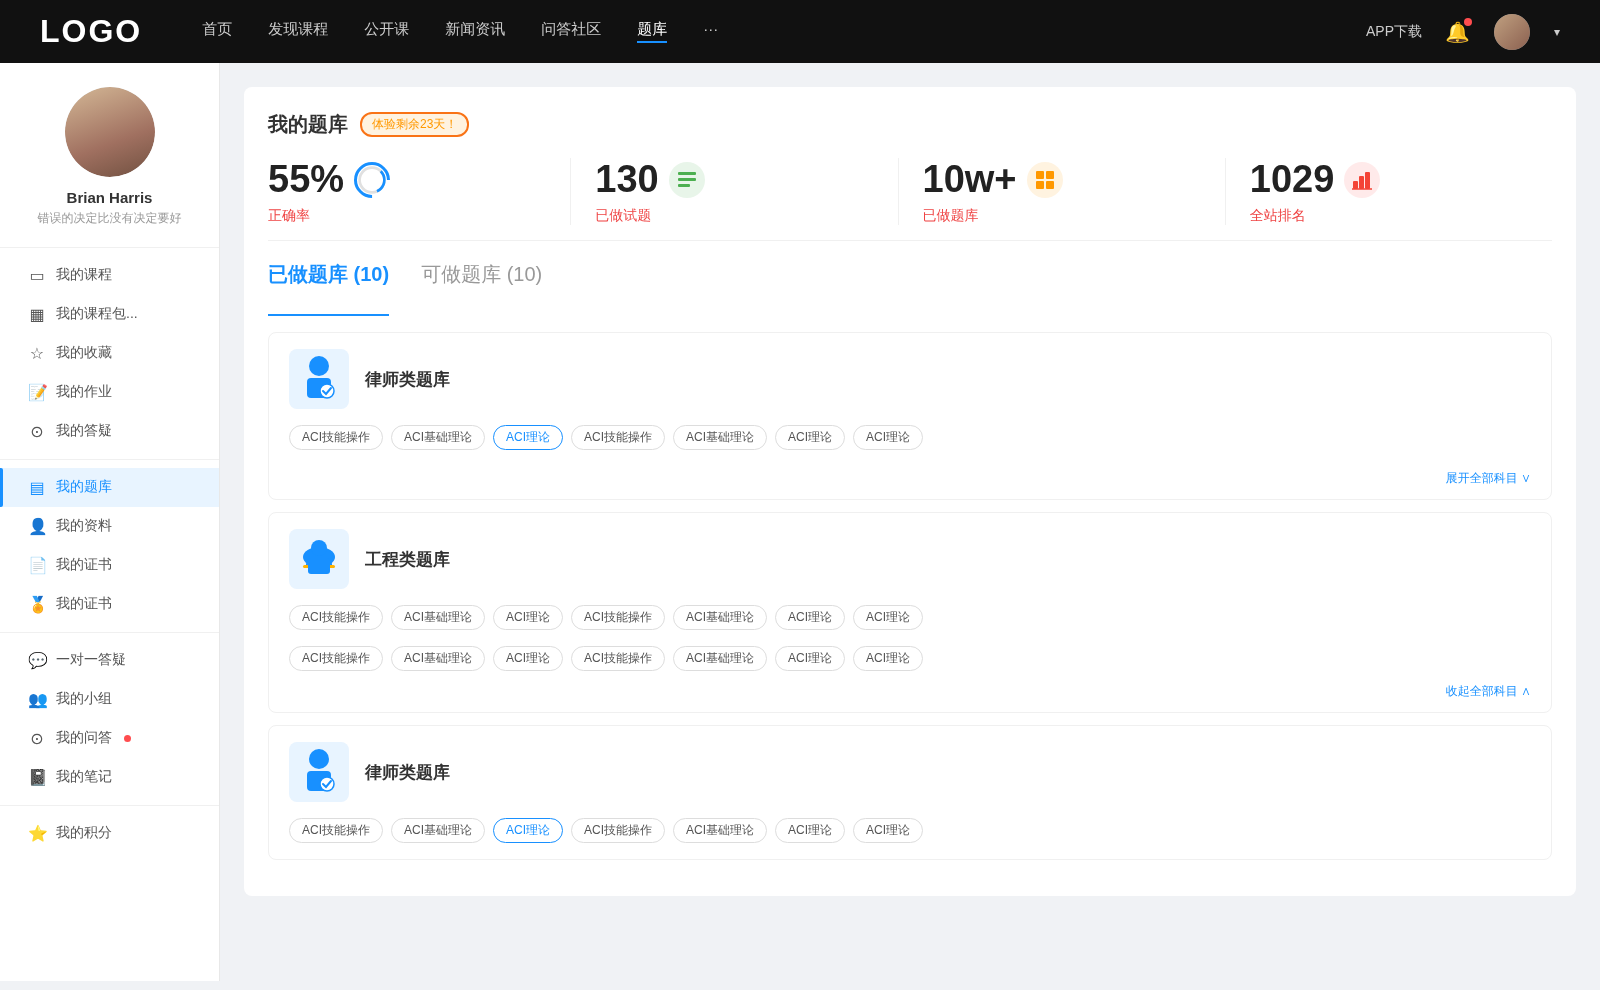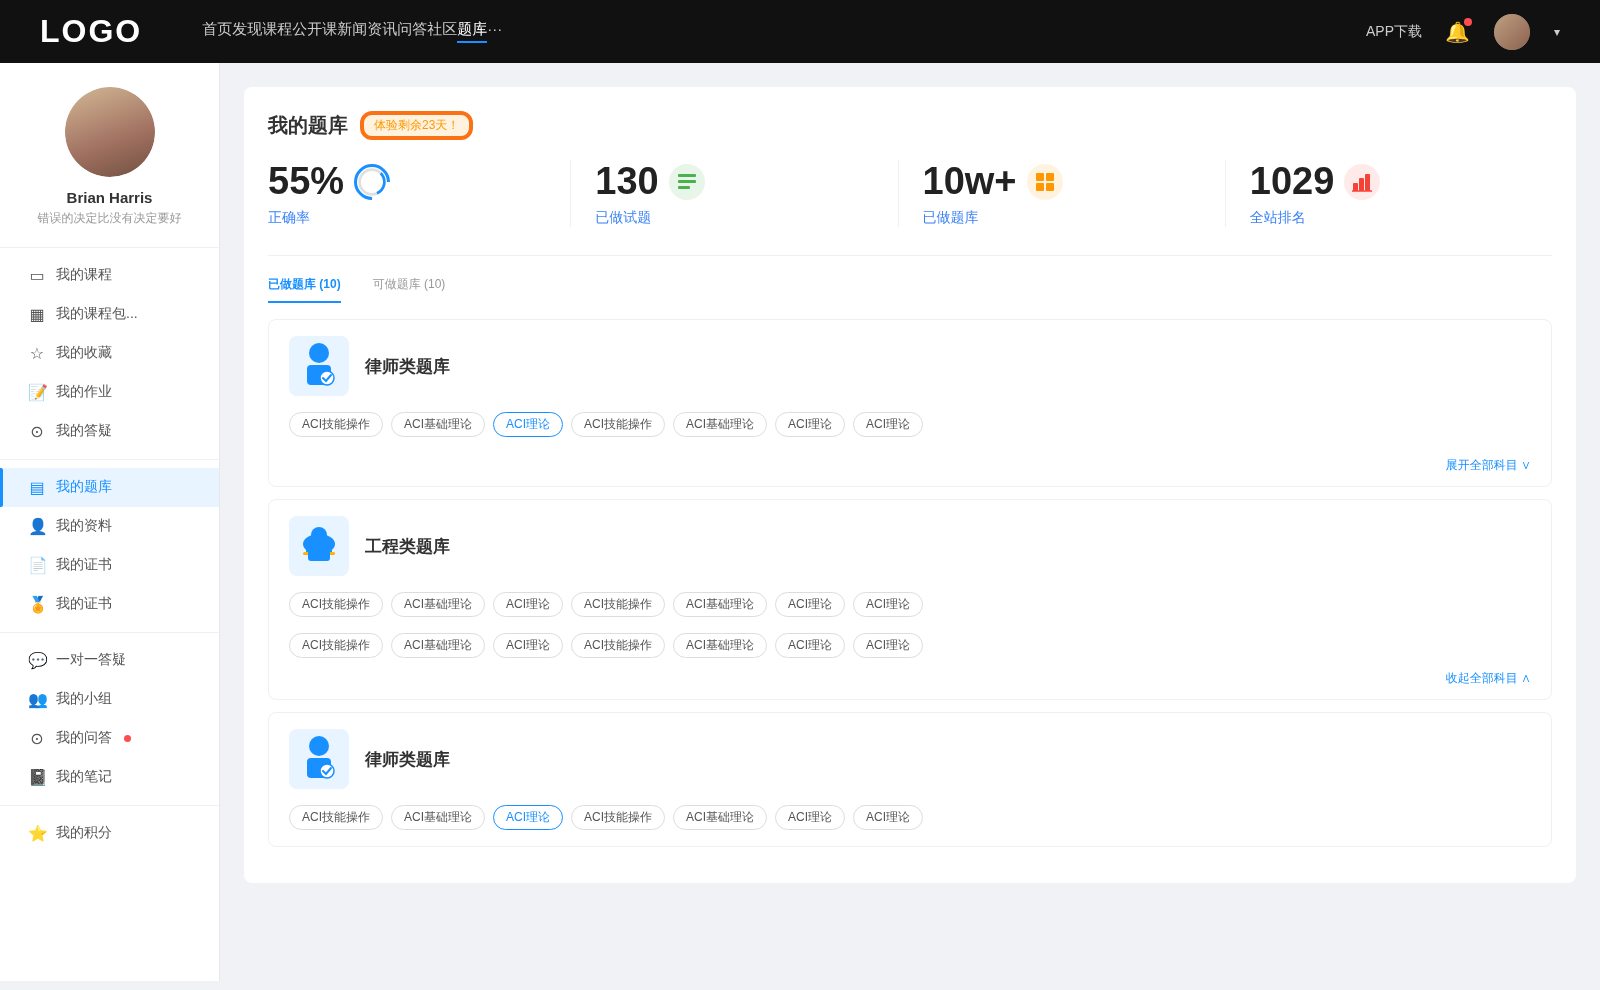--- a/index.html
+++ b/index.html
@@ -4,21 +4,21 @@
   <style>
     * { box-sizing: border-box; margin: 0; padding: 0; }
     body { font-family: -apple-system, BlinkMacSystemFont, 'PingFang SC', 'Microsoft YaHei', sans-serif; background: #f0f2f5; min-height: 990px; }
 
     
     .navbar {
       background: #111; height: 63px; display: flex; align-items: center;
       padding: 0 40px; position: relative; z-index: 10;
     }
     .navbar-logo { color: white; font-size: 32px; font-weight: 900; letter-spacing: 2px; margin-right: 60px; }
-    .navbar-nav { display: flex; flex: 1; text-align: center; }
+    .navbar-nav { display: flex; gap: 36px; flex: 1; text-align: center; }
     .navbar-nav a {
       color: #ccc; text-decoration: none; font-size: 15px; cursor: pointer; white-space: nowrap;
     }
     .navbar-nav a.active { color: white; border-bottom: 2px solid #1890ff; padding-bottom: 2px; }
     .navbar-right { display: flex; align-items: center; gap: 20px; margin-left: auto; }
     .navbar-app { color: #ccc; font-size: 14px; cursor: pointer; }
     .navbar-bell {
       width: 32px; height: 32px; display: flex; align-items: center; justify-content: center;
       position: relative; cursor: pointer;
     }
@@ -76,44 +76,44 @@
     }
 
     
     .main { flex: 1; padding: 24px; }
     .content-card { background: white; border-radius: 8px; padding: 24px; margin-bottom: 16px; }
 
     
     .page-header { display: flex; align-items: center; gap: 12px; margin-bottom: 20px; }
     .page-title { font-size: 20px; font-weight: 700; color: #333; }
     .trial-badge {
-      background: #fff3e0; color: #ff9800; border: 4px solid #f97316;
+      background: #fff3e0; color: #ff9800; border: 2px solid #f97316;
       border-radius: 12px; padding: 2px 10px; font-size: 12px;
     }
 
     
-    .stats-row { display: flex; gap: 0; border-bottom: 1px solid #f0f0f0; padding-bottom: 28px; margin-bottom: 20px; }
+    .stats-row { display: flex; gap: 0; border-bottom: 1px solid #f0f0f0; padding-bottom: 15px; margin-bottom: 20px; }
     .stat-item {
       flex: 1; display: flex; flex-direction: column; align-items: flex-start;
       padding: 0 24px; border-right: 1px solid #f0f0f0;
     }
     .stat-item:first-child { padding-left: 0; }
     .stat-item:last-child { border-right: none; }
     .stat-value-row { display: flex; align-items: center; gap: 10px; margin-bottom: 6px; }
     .stat-value { font-size: 38px; font-weight: 700; color: #222; }
     .stat-icon-circle {
       width: 36px; height: 36px; border-radius: 50%;
       display: flex; align-items: center; justify-content: center; font-size: 18px;
     }
-    .stat-label { font-size: 14px; color: #3b82f6; }
+    .stat-label { font-size: 14px; color: #ef4444; }
 
     
     .tabs { display: flex; gap: 32px; margin-bottom: 16px; }
     .tab {
-      font-size: 12px; color: #999; cursor: pointer; padding-bottom: 8px;
+      font-size: 20px; color: #999; cursor: pointer; padding-bottom: 26px;
       border-bottom: 2px solid transparent;
       text-align: right;
     }
     .tab.active { color: #1890ff; border-bottom: 2px solid #1890ff; font-weight: 600; }
 
     
     .bank-section { border: 1px solid #f0f0f0; border-radius: 8px; margin-bottom: 12px; overflow: hidden; }
     .bank-header { display: flex; align-items: center; gap: 16px; padding: 16px 20px; }
     .bank-icon {
       width: 60px; height: 60px; background: #e8f4ff; border-radius: 8px;

